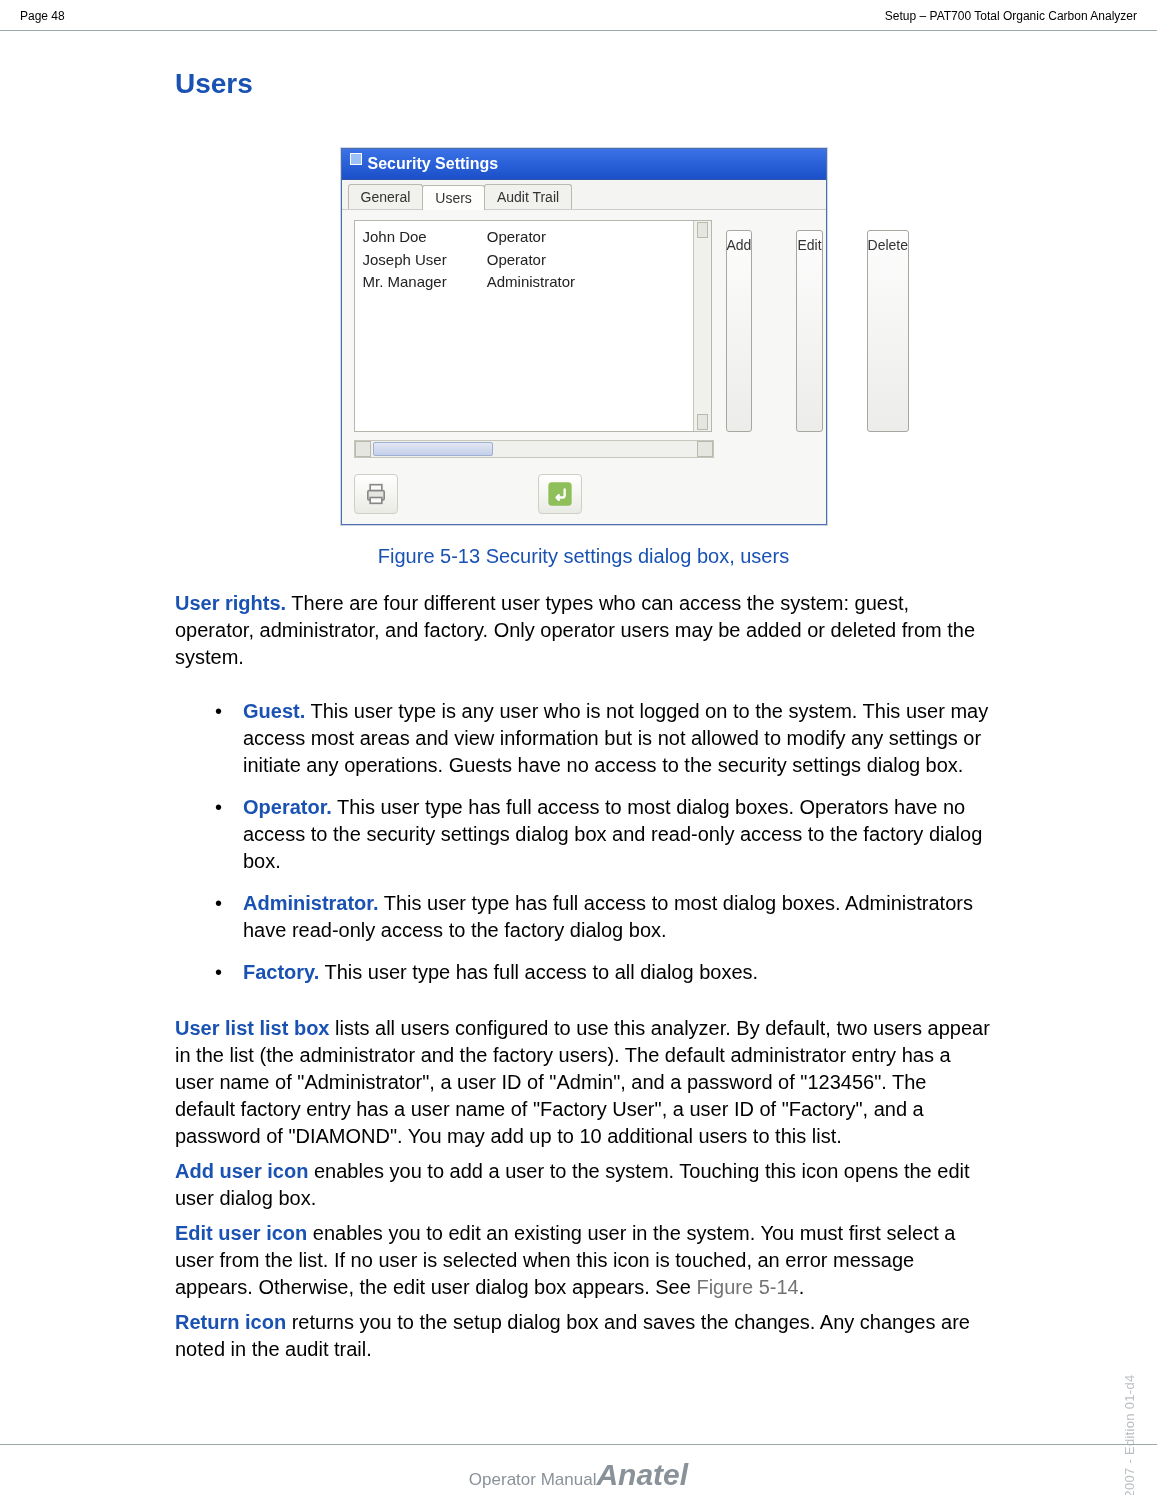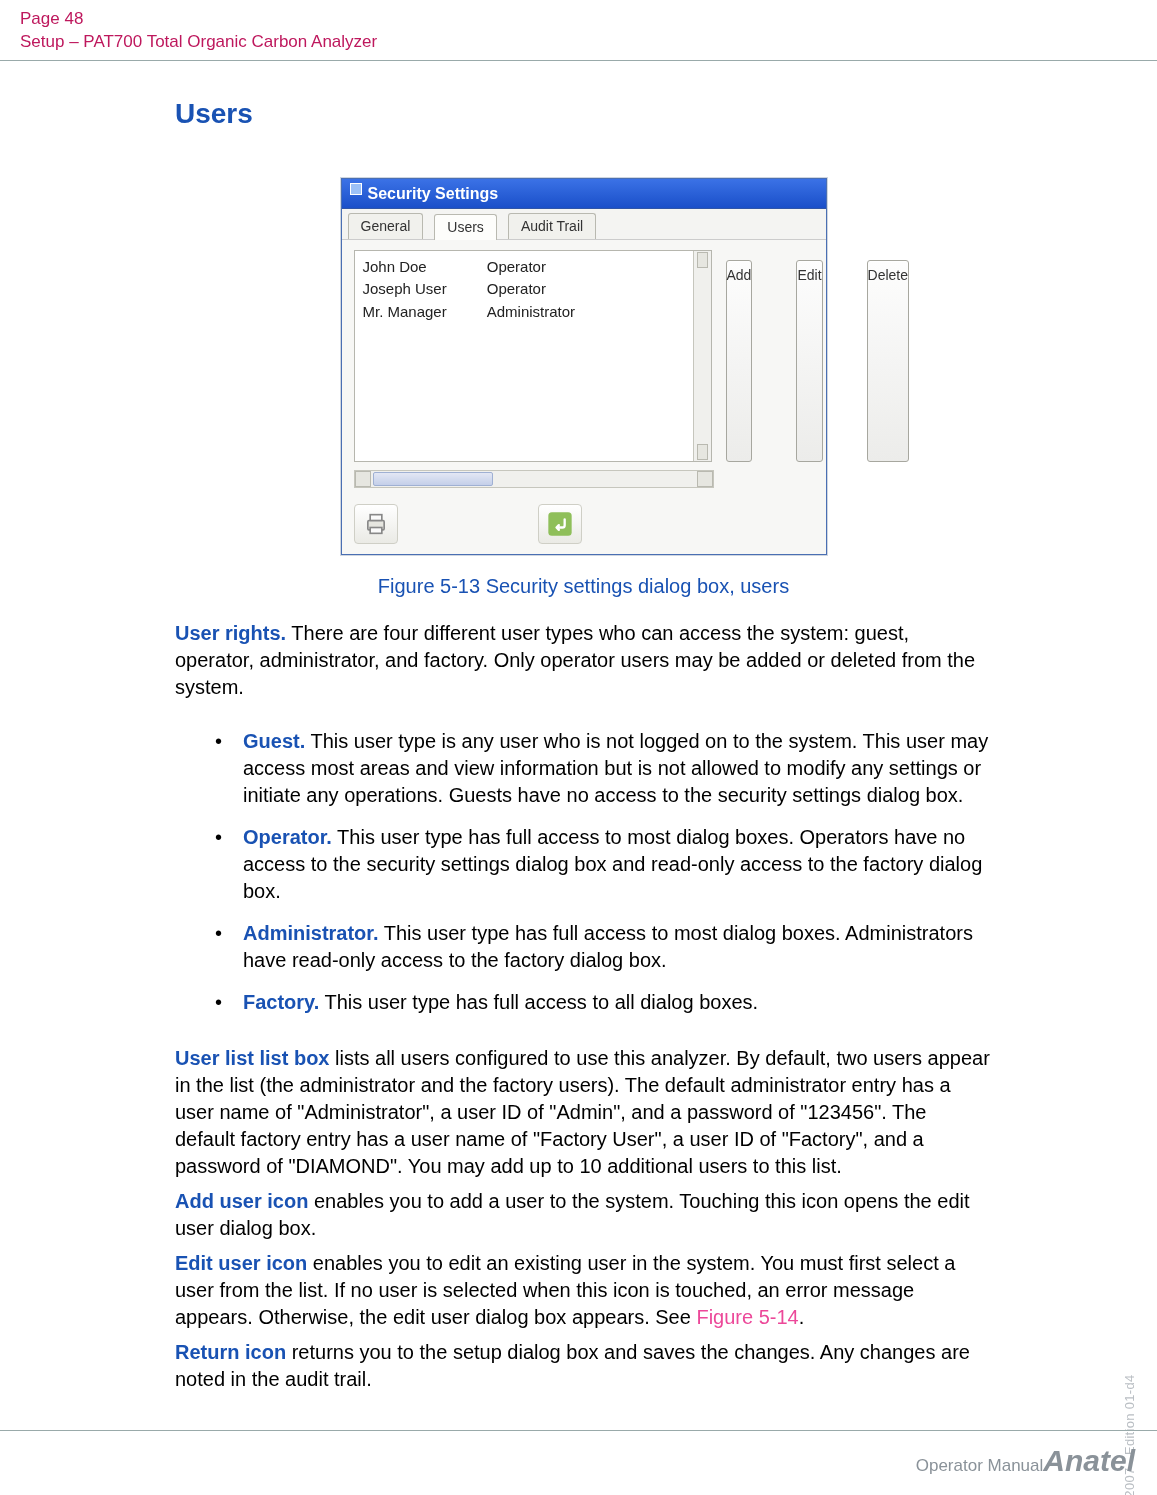--- a/index.html
+++ b/index.html
@@ -11,23 +11,22 @@
     height: 1495px;
     position: relative;
     font-size: 20px;
     line-height: 1.35;
   }
   .page-header {
     display: flex;
     justify-content: space-between;
     padding: 8px 20px 6px 20px;
     border-bottom: 1.5px solid #9aa;
-    color: #be185d;
-    font-size: 17px;
-    flex-direction: column;
+    color: #000000;
+    font-size: 12px;
   }
   .content {
     padding: 34px 165px 0 175px;
   }
   h2.section {
     color: #1952b3;
     font-weight: bold;
     font-size: 28px;
     margin-bottom: 45px;
   }
@@ -55,21 +54,21 @@
     align-items:flex-start;
     gap:6px;
   }
   .dialog-titlebar .win-icon{
     width:12px;height:12px;background:#9cc1f7;border:1px solid #fff;display:inline-block;
   }
   .tabs {
     display: flex;
     background: #f4f4f2;
     padding: 4px 6px 0 6px;
-    gap: 12px;
+    gap: 0;
     border-bottom: 1px solid #ccc;
   }
   .tab {
     padding: 3px 12px;
     font-size: 14px;
     color: #333;
     border: 1px solid #b9b9b0;
     border-bottom: none;
     background: #f1f1ed;
     margin-right: -1px;
@@ -190,37 +189,37 @@
     margin: 15px 0;
   }
   ul.bullets li::before {
     content: "•";
     position: absolute;
     left: 0;
     top: 0;
     font-size: 20px;
     color: #000;
   }
-  .link { color: #ec4899; }
+  .link { color: #737373; }
   .side-stamp {
     position: absolute;
     right: 18px;
     bottom: 120px;
     transform: rotate(-90deg);
     transform-origin: right bottom;
     color: #b9bec3;
     font-size: 13px;
     letter-spacing: 0.3px;
     white-space: nowrap;
   }
   .page-footer {
     position: absolute;
-    left: 0; right: 0; bottom: 14px;
-    display: flex;
-    justify-content: flex-end;
+    left: 0; right: 0; bottom: 0;
+    display: flex;
+    justify-content: center;
     align-items: baseline;
     padding: 10px 22px 0 22px;
     border-top: 1.5px solid #9aa;
     color: #8a9299;
     font-size: 17px;
   }
   .brand {
     color: #8a9299;
     font-style: italic;
     font-weight: bold;

